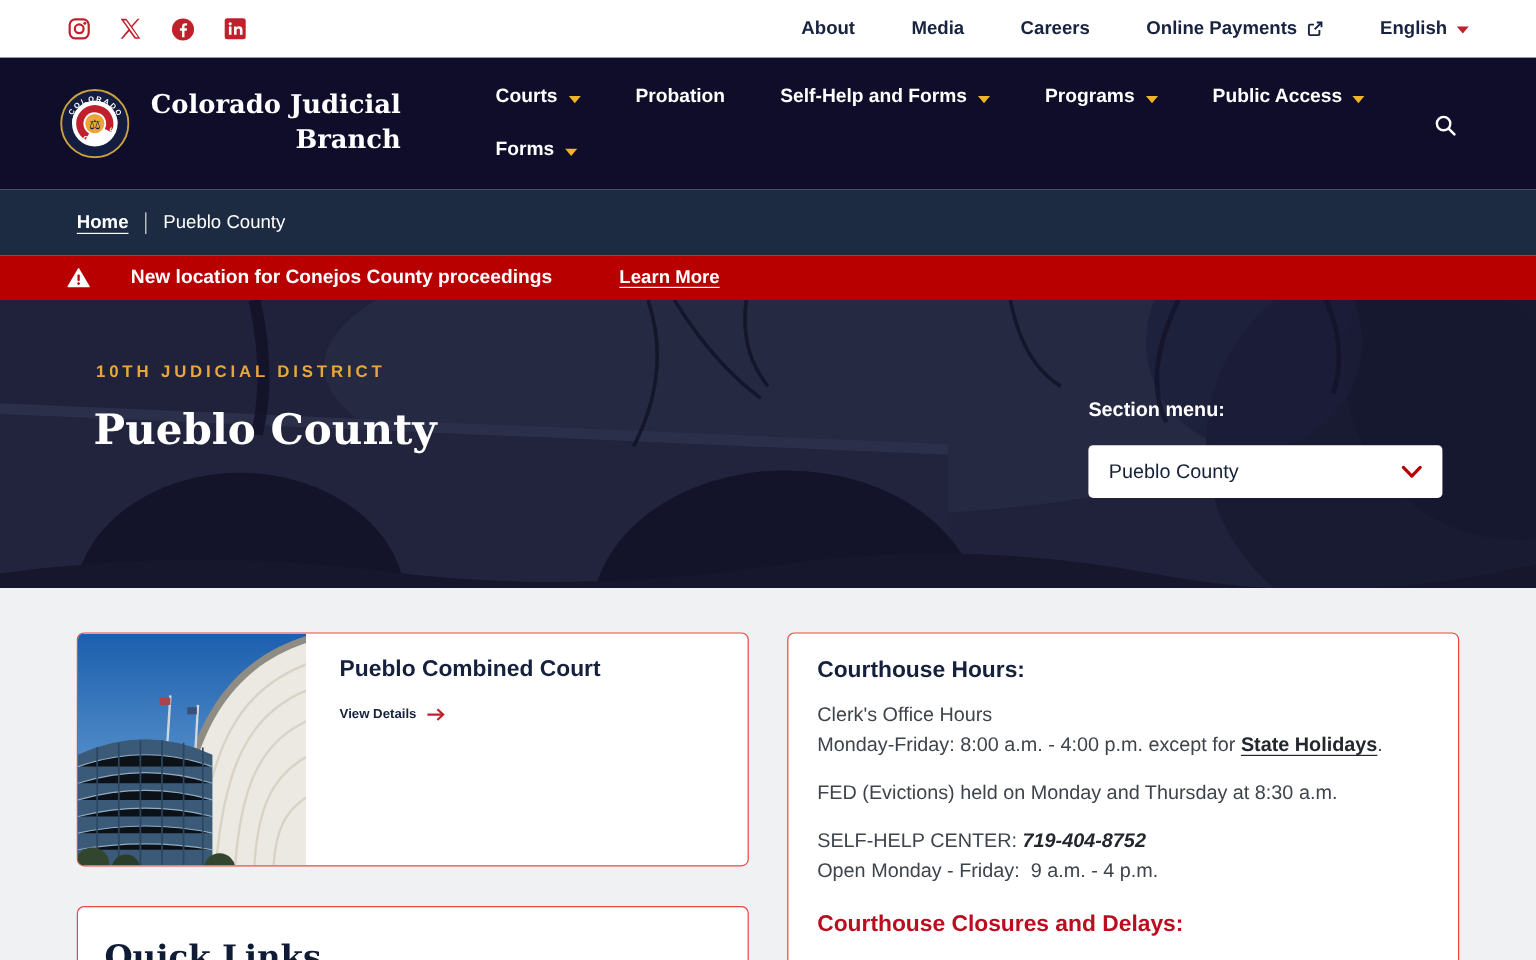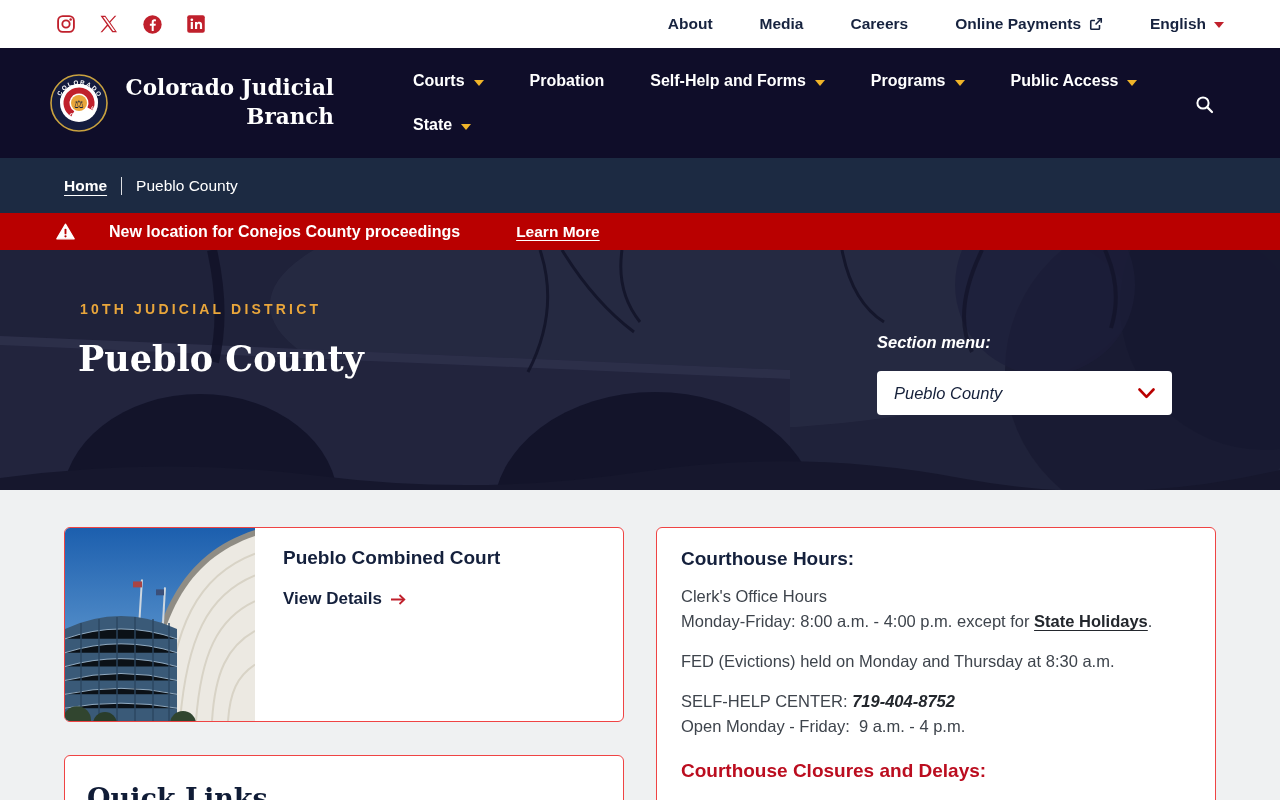--- a/index.html
+++ b/index.html
@@ -43,37 +43,37 @@
   .alert-link { font-weight:700; font-size:15.5px; margin-left:33px; text-decoration:underline;
                 text-underline-offset:3px; cursor:pointer; color:#fff; }
 
   
   .hero { position:absolute; top:250px; left:0; right:0; height:240px; overflow:hidden; background:#1b1c31; }
   .hero-scene { position:absolute; inset:0; width:100%; height:100%; }
   .eyebrow { position:absolute; left:80px; top:51px; color:#E9A63B; font-weight:700;
              font-size:14px; letter-spacing:3.2px; }
   .hero-title { position:absolute; left:78px; top:88px; color:#fff;
                 font-family:"DejaVu Serif", serif; font-weight:700; font-size:35px; }
-  .section-menu { position:absolute; left:877px; top:83px; width:295px;font-style:italic; }
+  .section-menu { position:absolute; left:907px; top:83px; width:295px; }
   .sm-label { color:#fff; font-weight:700; font-size:16.5px; margin-bottom:19px; }
   .sm-select { height:44px; background:#fff; border-radius:4px; display:flex; align-items:center;
                justify-content:space-between; padding:0 17px; cursor:pointer; }
   .sm-value { color:#15203A; font-size:16.5px; font-weight:500; }
 
   
   .content { position:absolute; top:490px; left:0; right:0; height:310px; background:#EFF1F2; }
   .card { background:#fff; border:1px solid #ef4444; border-radius:6px; position:absolute; }
   .court-card { left:64px; top:37px; width:560px; height:195px; display:flex; overflow:hidden; }
   .card-photo { width:190px; flex:none; }
   .card-photo svg { display:block; width:100%; height:100%; }
   .card-body { padding:19px 24px 18px 28px; }
   .card-title { font-size:19px; font-weight:700; color:#14203C; margin-bottom:9px; }
   .addr { font-size:15.5px; color:#4A5158; line-height:28px; }
   .view-details { margin-top:20px; display:flex; align-items:center; gap:9px; cursor:pointer;
-                  font-weight:700; font-size:17px; color:#14203C; }
+                  font-weight:700; font-size:11px; color:#14203C; }
   .quick-card { left:64px; top:265px; width:560px; height:130px; padding:27px 22px; }
   .quick-title { font-family:"DejaVu Serif", serif; font-weight:700; font-size:27px; color:#101C36; }
   .hours-card { left:656px; top:37px; width:560px; height:350px; padding:20px 24px; }
   .hours-title { font-size:19px; font-weight:700; color:#14203C; margin-bottom:14px; }
   .hours-card p { font-size:16.5px; color:#3E444C; line-height:25px; margin-bottom:15px; }
   .hours-link { font-weight:700; color:#23272D; text-decoration:underline; text-underline-offset:3px; cursor:pointer; }
   .phone { font-weight:700; font-style:italic; color:#23272D; }
   .prewrap { white-space:pre-wrap; }
   .closures-title { color:#BB0D1F; font-size:19px; font-weight:800; margin:21px 0 16px; }
 </style>
@@ -171,21 +171,21 @@
         <span>Programs</span>
         <span class="caret caret-gold"></span>
       </span>
       <span class="nav-item">
         <span>Public Access</span>
         <span class="caret caret-gold"></span>
       </span>
     </div>
     <div class="nav-row2">
       <span class="nav-item">
-        <span>State</span>
+        <span>Forms</span>
         <span class="caret caret-gold"></span>
       </span>
     </div>
 
     <div class="search-btn">
       <svg width="19" height="19" viewBox="0 0 19 19" fill="none">
         <circle cx="8" cy="8" r="5.6" stroke="#fff" stroke-width="2"></circle>
         <line x1="12.4" y1="12.4" x2="17" y2="17" stroke="#fff" stroke-width="2.2" stroke-linecap="round"></line>
       </svg>
     </div>

